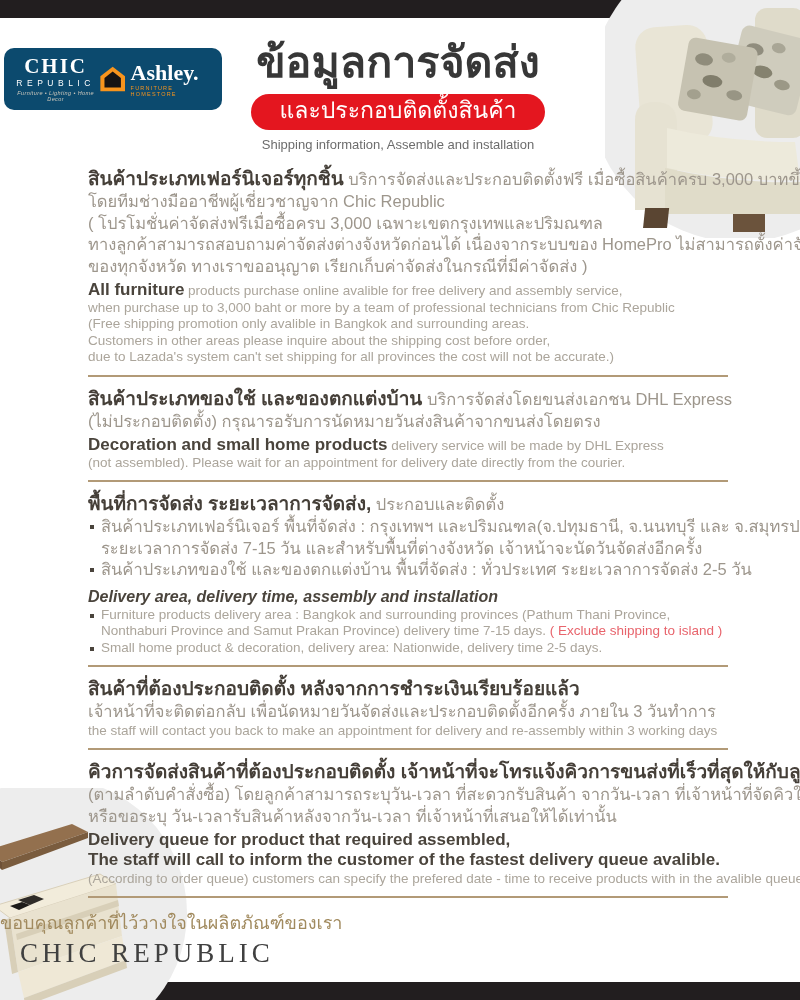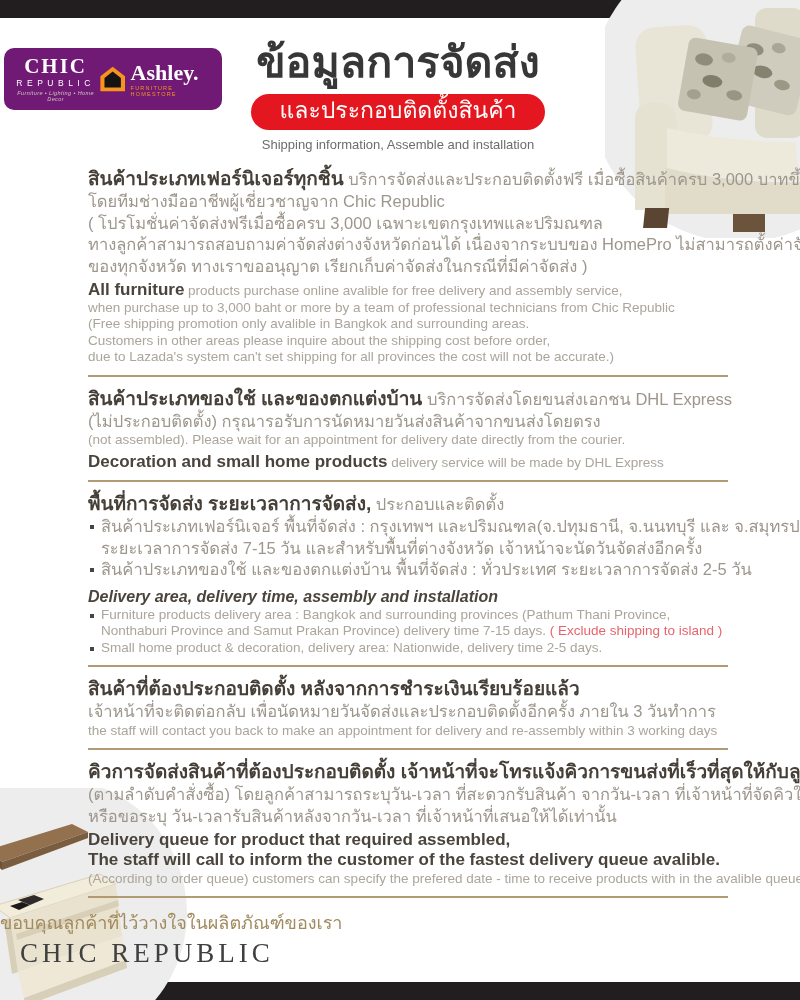--- a/index.html
+++ b/index.html
@@ -14,21 +14,21 @@
 
   
   .hero { position:absolute; top:0; right:0; width:195px; height:238px; z-index:2; }
 
   
   .deco-table { position:absolute; left:0; top:788px; width:225px; height:212px; z-index:3; }
 
   
   .logo-plate {
     position:absolute; left:4px; top:48px; width:218px; height:62px;
-    background:#701a75; border-radius:10px; display:flex; align-items:center;
+    background:#0c4a6e; border-radius:10px; display:flex; align-items:center;
     justify-content:flex-end; padding:0 8px; z-index:4;
   }
   .chic-logo { text-align:center; color:#fff; }
   .chic-name { font-family:"Liberation Serif","DejaVu Serif",serif; font-weight:bold; font-size:21px; letter-spacing:2px; line-height:1; }
   .chic-sub  { font-size:8.5px; letter-spacing:4.5px; margin-top:2px; line-height:1; }
   .chic-tagline { font-size:5.5px; color:#cfc9bd; margin-top:3px; letter-spacing:.4px; font-style:italic; }
   .ashley-logo { display:flex; align-items:center; gap:4px; }
   .ashley-text { color:#fff; }
   .ashley-name { font-family:"Liberation Serif","DejaVu Serif",serif; font-weight:bold; font-size:22px; line-height:1; }
   .ashley-sub  { font-size:5.5px; letter-spacing:1.2px; color:#f7941d; margin-top:1px; }
@@ -153,25 +153,25 @@
       <div class="en-line">due to Lazada's system can't set shipping for all provinces the cost will not be accurate.)</div>
     </div>
     <hr class="divider">
 
     <div>
       <div class="th-line th-lead-line">
         <span class="th-lead">สินค้าประเภทของใช้ และของตกแต่งบ้าน</span>
         <span>บริการจัดส่งโดยขนส่งเอกชน DHL Express</span>
       </div>
       <div class="th-line">(ไม่ประกอบติดตั้ง) กรุณารอรับการนัดหมายวันส่งสินค้าจากขนส่งโดยตรง</div>
-      <div class="en-line">(not assembled). Please wait for an appointment for delivery date directly from the courier.</div>
       <div class="en-line en-lead-line">
         <span class="en-lead">Decoration and small home products</span>
         <span>delivery service will be made by DHL Express</span>
       </div>
+      <div class="en-line">(not assembled). Please wait for an appointment for delivery date directly from the courier.</div>
     </div>
     <hr class="divider">
 
     <div>
       <div class="th-line th-lead-line">
         <span class="th-lead">พื้นที่การจัดส่ง ระยะเวลาการจัดส่ง,</span>
         <span>ประกอบและติดตั้ง</span>
       </div>
       <div class="bullet">
         <div class="th-line">สินค้าประเภทเฟอร์นิเจอร์ พื้นที่จัดส่ง : กรุงเทพฯ และปริมณฑล(จ.ปทุมธานี, จ.นนทบุรี และ จ.สมุทรปราการ)</div>

